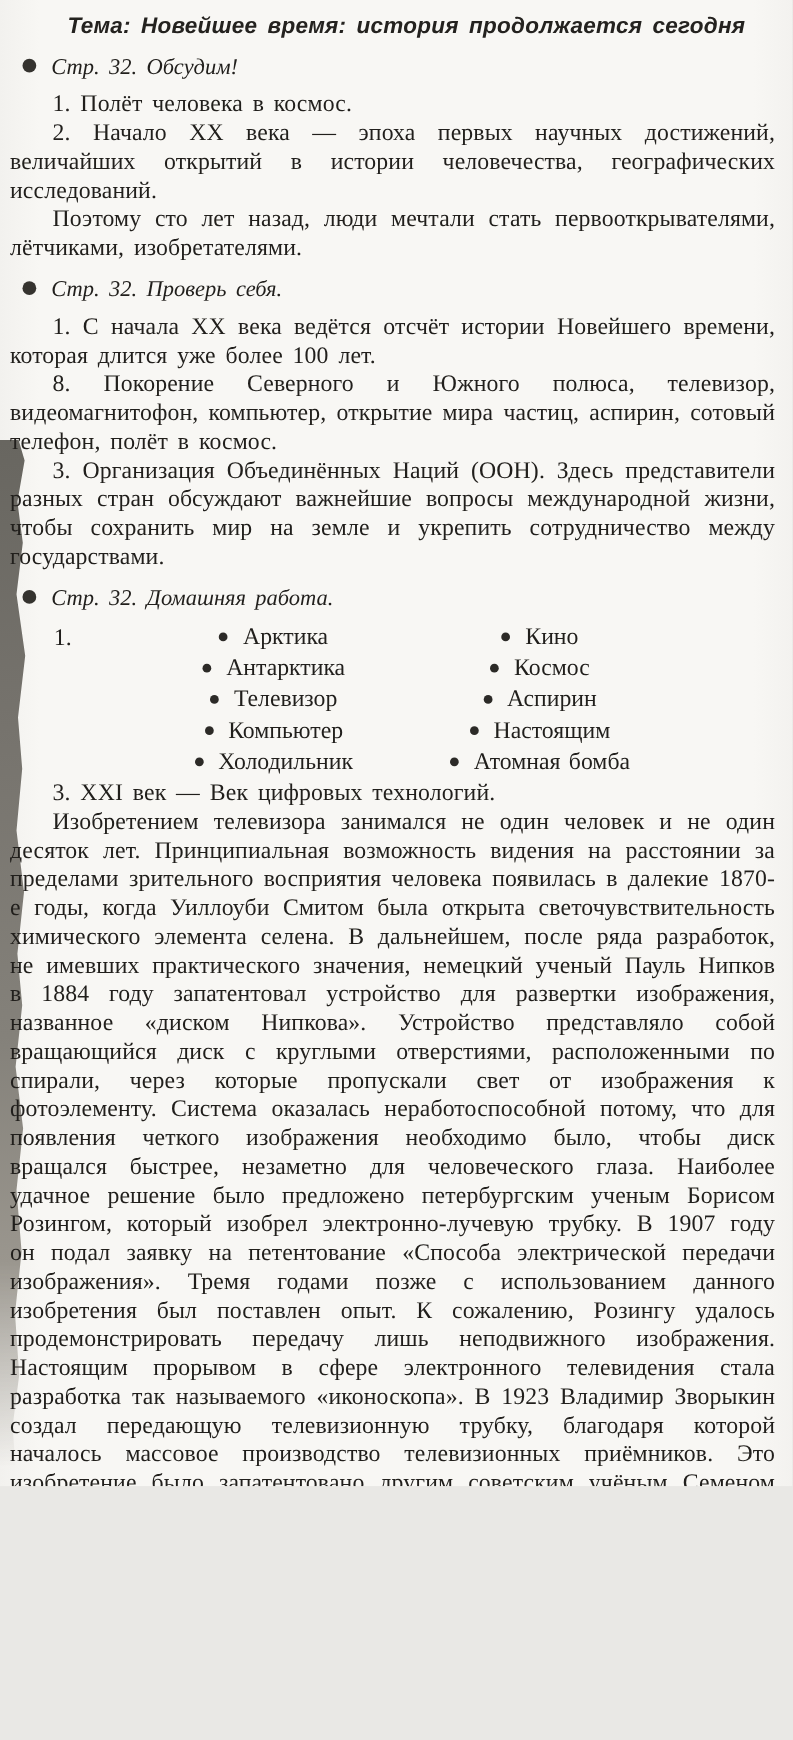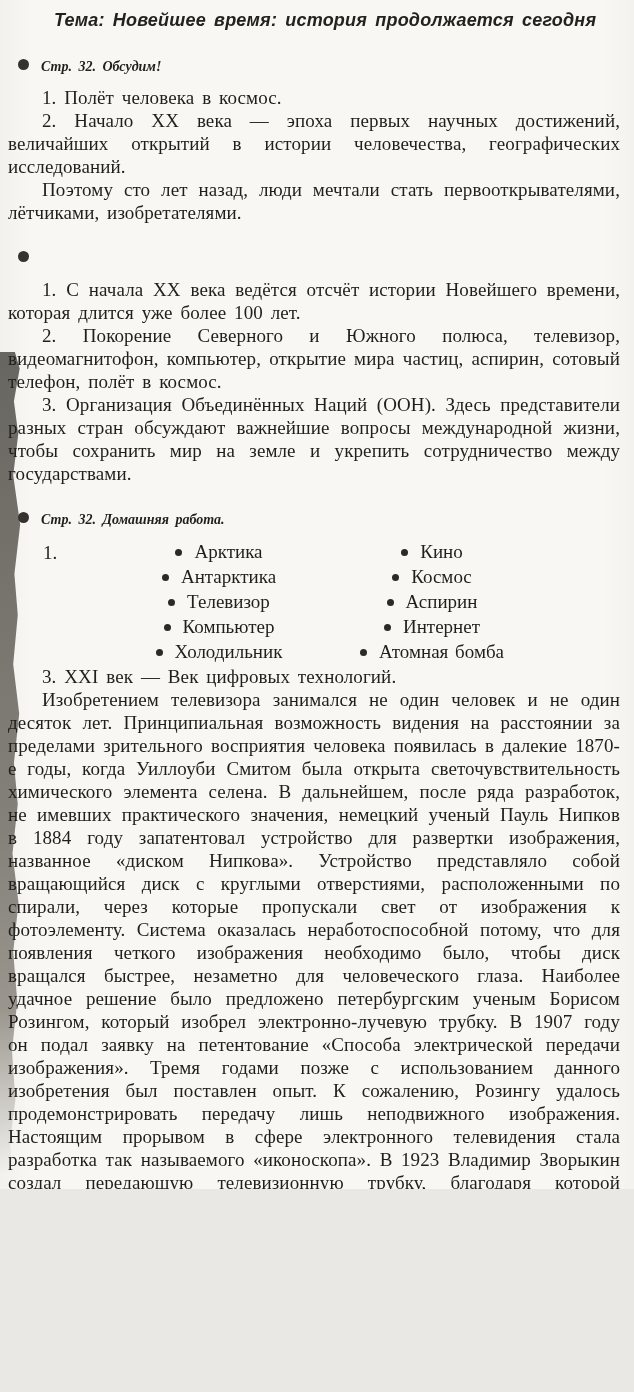--- a/index.html
+++ b/index.html
@@ -48,25 +48,24 @@
     line-height: 24px;
     letter-spacing: 0.2px;
     word-spacing: 3px;
     margin: 2px 10px 9px 46px;
     color: #24221f;
   }
 
   .block-header {
     position: relative;
     font-style: italic;
-    font-size: 14px;
+    font-size: 18px;
     line-height: 24px;
-    margin: 23px 0 7px 10px;
+    margin: 9px 0 7px 10px;
     word-spacing: 3px;
-    font-weight: bold;
   }
   .bullet-dot {
     display: inline-block;
     width: 11px;
     height: 11px;
     border-radius: 50%;
     background: #35332f;
     margin-right: 12px;
     vertical-align: 1px;
   }
@@ -127,40 +126,40 @@
   <div class="gutter-shadow"></div>
 
   <div class="content">
     <div class="doc-title">Тема: Новейшее время: история продолжается сегодня</div>
 
     <div id="blocks">
         <div class="block-header"><span class="bullet-dot"></span><span>Стр. 32. Обсудим!</span></div>
         <p class="para">1. Полёт человека в космос.</p>
         <p class="para">2. Начало XX века — эпоха первых научных достижений, величайших открытий в истории человечества, географических исследований.</p>
         <p class="para">Поэтому сто лет назад, люди мечтали стать первооткрывателями, лётчиками, изобретателями.</p>
-        <div class="block-header"><span class="bullet-dot"></span></div>
+        <div class="block-header"><span class="bullet-dot"></span><span>Стр. 32. Проверь себя.</span></div>
         <p class="para">1. С начала XX века ведётся отсчёт истории Новейшего времени, которая длится уже более 100 лет.</p>
-        <p class="para">2. Покорение Северного и Южного полюса, телевизор, видеомагнитофон, компьютер, открытие мира частиц, аспирин, сотовый телефон, полёт в космос.</p>
+        <p class="para">8. Покорение Северного и Южного полюса, телевизор, видеомагнитофон, компьютер, открытие мира частиц, аспирин, сотовый телефон, полёт в космос.</p>
         <p class="para">3. Организация Объединённых Наций (ООН). Здесь представители разных стран обсуждают важнейшие вопросы международной жизни, чтобы сохранить мир на земле и укрепить сотрудничество между государствами.</p>
         <div class="block-header"><span class="bullet-dot"></span><span>Стр. 32. Домашняя работа.</span></div>
         <div class="hw-list">
           <span class="hw-number">1.</span>
           <div class="hw-cols">
             <ul class="hw-col left">
               <li><span class="item-dot"></span><span>Арктика</span></li>
               <li><span class="item-dot"></span><span>Антарктика</span></li>
               <li><span class="item-dot"></span><span>Телевизор</span></li>
               <li><span class="item-dot"></span><span>Компьютер</span></li>
               <li><span class="item-dot"></span><span>Холодильник</span></li>
             </ul>
             <ul class="hw-col right">
               <li><span class="item-dot"></span><span>Кино</span></li>
               <li><span class="item-dot"></span><span>Космос</span></li>
               <li><span class="item-dot"></span><span>Аспирин</span></li>
-              <li><span class="item-dot"></span><span>Интернет</span></li>
+              <li><span class="item-dot"></span><span>Настоящим</span></li>
               <li><span class="item-dot"></span><span>Атомная бомба</span></li>
             </ul>
           </div>
         </div>
         <p class="para">3. XXI век — Век цифровых технологий.</p>
         <p class="para">Изобретением телевизора занимался не один человек и не один десяток лет. Принципиальная возможность видения на расстоянии за пределами зрительного восприятия человека появилась в далекие 1870-е годы, когда Уиллоуби Смитом была открыта светочувствительность химического элемента селена. В дальнейшем, после ряда разработок, не имевших практического значения, немецкий ученый Пауль Нипков в 1884 году запатентовал устройство для развертки изображения, названное «диском Нипкова». Устройство представляло собой вращающийся диск с круглыми отверстиями, расположенными по спирали, через которые пропускали свет от изображения к фотоэлементу. Система оказалась неработоспособной потому, что для появления четкого изображения необходимо было, чтобы диск вращался быстрее, незаметно для человеческого глаза. Наиболее удачное решение было предложено петербургским ученым Борисом Розингом, который изобрел электронно-лучевую трубку. В 1907 году он подал заявку на петентование «Способа электрической передачи изображения». Тремя годами позже с использованием данного изобретения был поставлен опыт. К сожалению, Розингу удалось продемонстрировать передачу лишь неподвижного изображения. Настоящим прорывом в сфере электронного телевидения стала разработка так называемого «иконоскопа». В 1923 Владимир Зворыкин создал передающую телевизионную трубку, благодаря которой началось массовое производство телевизионных приёмников. Это изобретение было запатентовано другим советским учёным Семеном Катаевым в 1931 году, однако именно Зворыкин в 1933 году смог создать работающую модель, опередив остальных ученых.</p>
       </div>
   </div>
 </div>
 

